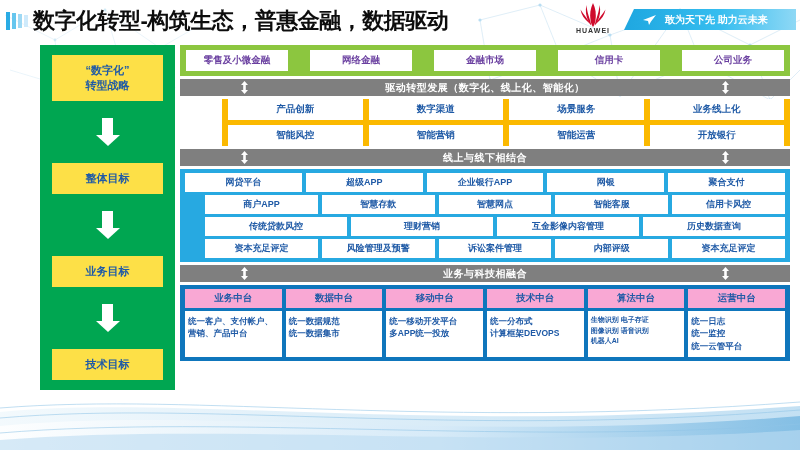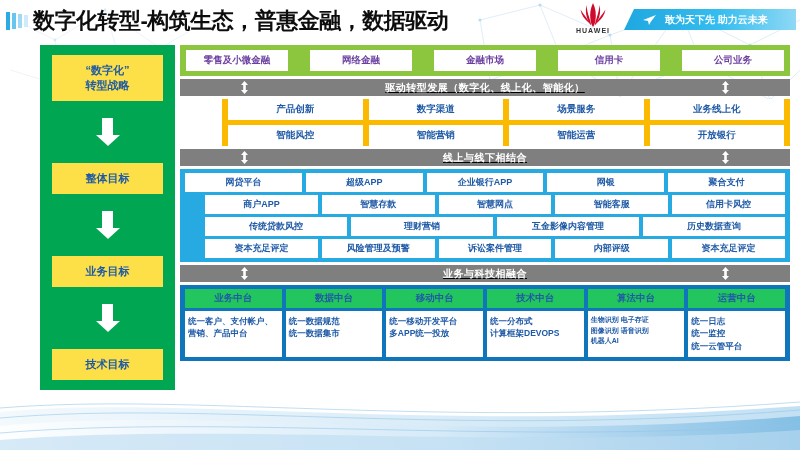--- a/index.html
+++ b/index.html
@@ -62,21 +62,21 @@
   .right-col { position:absolute; left:180px; top:5px; width:610px; }
 
   .green-band { background:#8cc63f; padding:5px 6px; display:flex; gap:22px; }
   .green-band .cell {
     flex:1; background:#fff; text-align:center; font-size:9.5px; color:#6a3fa0;
     padding:4px 0; font-weight:bold; white-space:nowrap;
   }
 
   .gray-bar {
     height:17px; background:#7f7f7f; margin-top:3px; position:relative;
-    display:flex; align-items:center; justify-content:center;text-decoration:underline;
+    display:flex; align-items:center; justify-content:center;
   }
   .gray-bar .lbl { font-size:10px; color:#fff; font-weight:bold; letter-spacing:.5px; }
   .gray-bar .dbl { position:absolute; top:2px; width:9px; height:13px; }
   .gray-bar .dbl.l { left:60px; }
   .gray-bar .dbl.r { right:60px; }
 
   .orange-band { background:#fbb900; padding:0 6px; margin-top:3px;margin-left:42px; }
   .orange-band .row { display:flex; gap:6px; }
   .orange-band .row + .row { margin-top:5px; }
   .orange-band .cell {
@@ -89,21 +89,21 @@
   .blue-band .row + .row { margin-top:3px;padding-left:20px; }
   .blue-band .cell {
     flex:1; background:#fff; text-align:center; font-size:9px; color:#1f5aa6;
     padding:3px 0; font-weight:bold; white-space:nowrap;
   }
 
   .deep-blue-band { background:#0f76bc; padding:4px 5px; margin-top:3px; }
   .deep-blue-band .cols { display:flex; gap:4px; }
   .deep-blue-band .col { flex:1; display:flex; flex-direction:column; gap:3px; }
   .deep-blue-band .head {
-    background:#22c55e; text-align:center; font-size:9.5px; color:#1f5aa6;
+    background:#f9a8d4; text-align:center; font-size:9.5px; color:#1f5aa6;
     padding:3px 0; font-weight:bold; white-space:nowrap;
   }
   .deep-blue-band .detail {
     background:#fff; color:#1f5aa6; font-size:8.5px; font-weight:bold;
     padding:4px 3px; line-height:1.45; min-height:46px; text-align:left;
   }
   .deep-blue-band .detail.left { text-align:left; }
   .deep-blue-band .detail.tiny { font-size:7px; text-align:left; line-height:1.5; }
 
   

